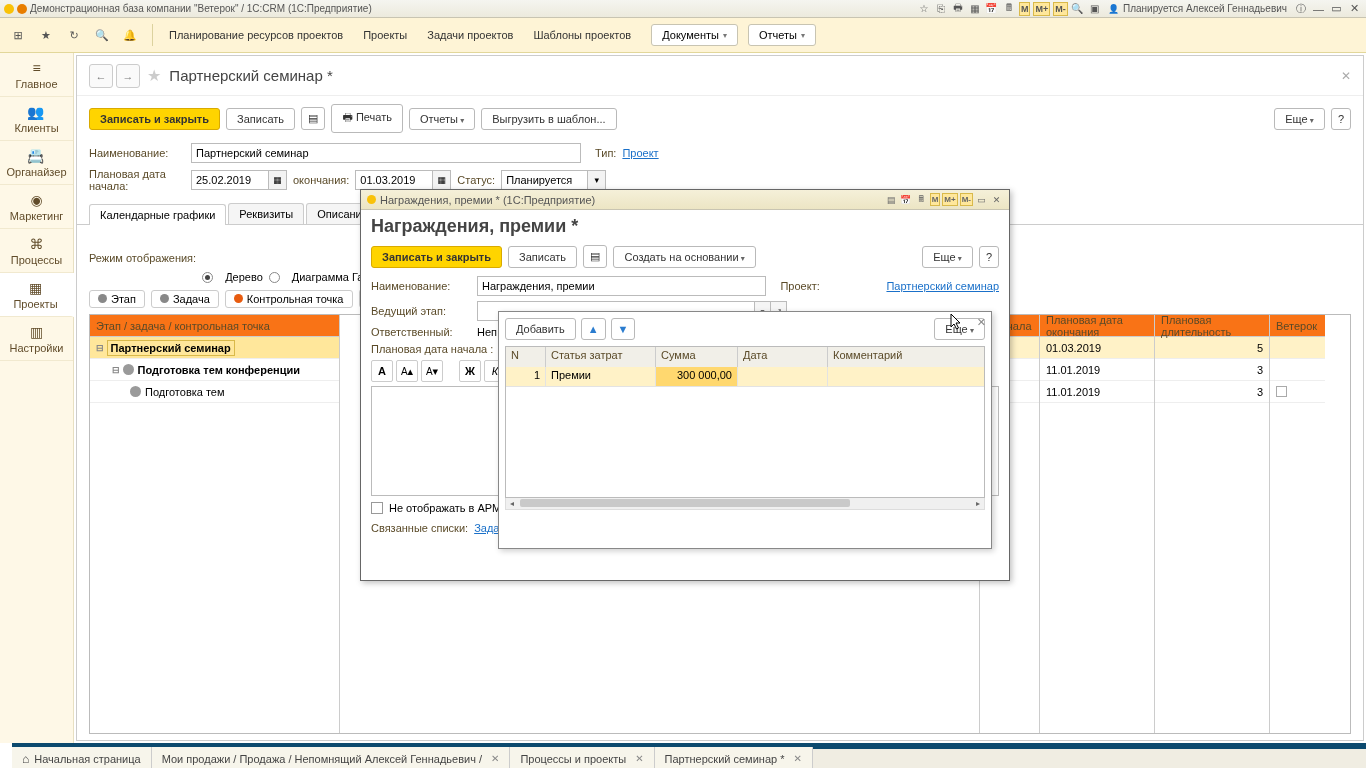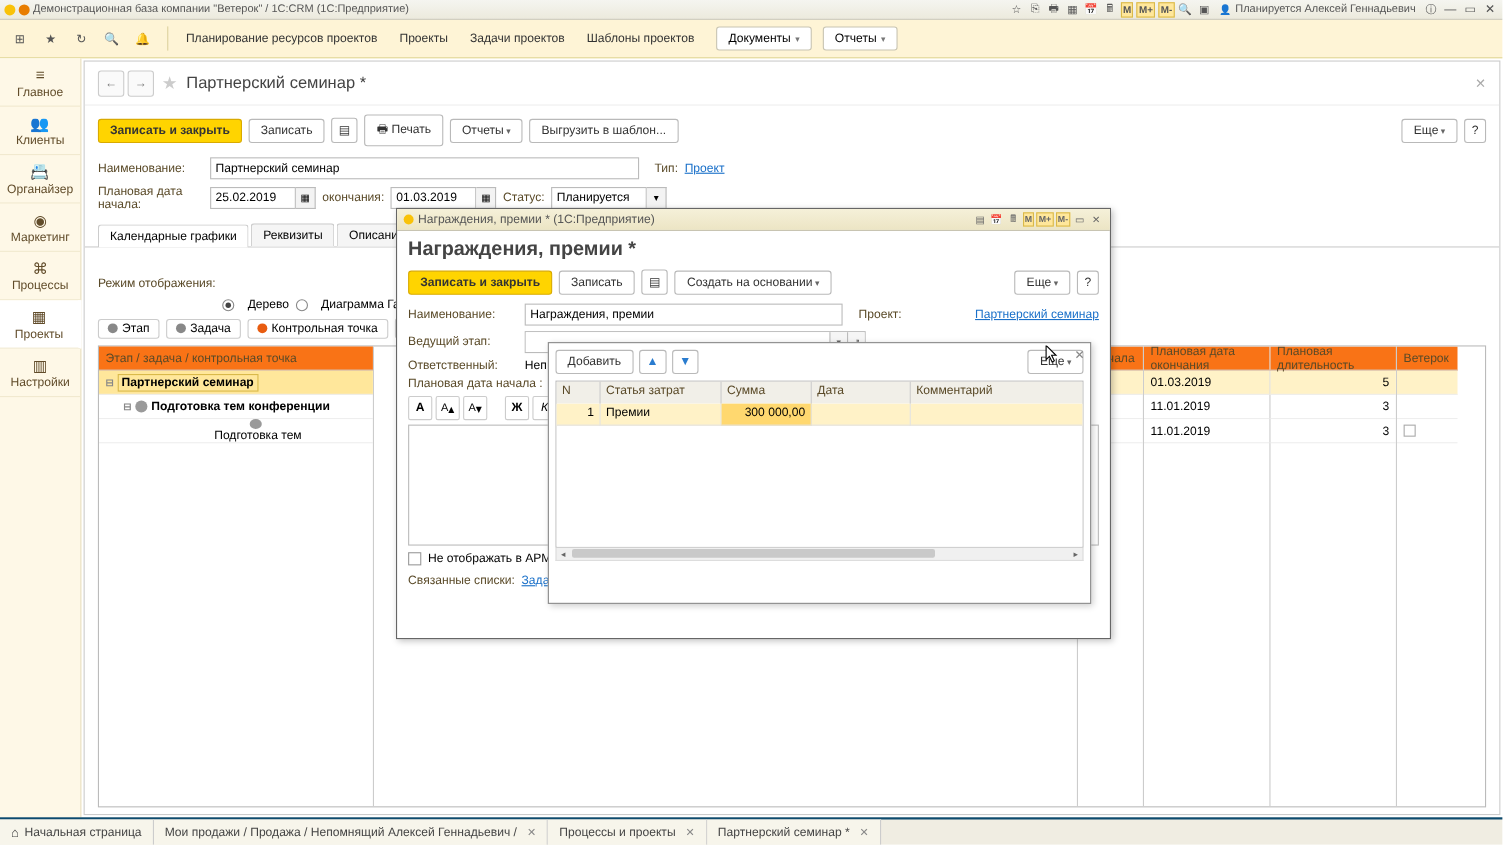--- a/index.html
+++ b/index.html
@@ -74,21 +74,21 @@
 .pill { border:1px solid #ccc; background:#fff; border-radius:3px; padding:2px 8px; display:flex; align-items:center; gap:4px; }
 .pill .swatch { width:9px; height:9px; border-radius:50%; }
 
 .grid { border:1px solid #bbb; display:flex; }
 .tree-col { width:250px; border-right:1px solid #ccc; }
 .grid-header { background:#f97316; border-bottom:1px solid #ccc; height:22px; display:flex; align-items:center; padding:0 6px; color:#5a4a28; }
 .tree-row { height:22px; display:flex; align-items:center; padding-left:6px; border-bottom:1px solid #eee; }
 .tree-row.sel { background:#ffe79b; }
 .tree-row.bold { font-weight:bold; }
 .tree-indent1 { padding-left:22px; }
-.tree-indent2 { padding-left:40px;flex-direction:column; }
+.tree-indent2 { padding-left:40px; }
 .expcol { color:#888; font-size:9px; margin-right:3px; }
 .row-ic { width:11px; height:11px; border-radius:50%; margin-right:4px; }
 
 .data-cols { flex:1; display:flex; overflow:hidden; }
 .dcol { border-right:1px solid #ccc; }
 .dcol .grid-header { justify-content:flex-start; }
 .dcell { height:22px; border-bottom:1px solid #eee; display:flex; align-items:center; padding:0 6px; }
 .dcell.sel { background:#fff2c7; }
 .checkbox-empty { width:11px;height:11px;border:1px solid #aaa;background:#fff; }
 
@@ -128,21 +128,21 @@
 .popup .scrollbar-h { height:12px; background:#f0f0f0; margin:0 6px; border:1px solid #ddd; border-top:none; position:relative; }
 .popup .scrollbar-h::before { content:""; position:absolute; left:14px; top:1px; width:330px; height:8px; background:#c9c9c9; border-radius:2px; }
 .popup .scrollbar-h .ar { position:absolute; top:0; width:12px; height:10px; display:flex;align-items:center;justify-content:center; font-size:8px; color:#666; }
 .popup .scrollbar-h .ar.l { left:0; }
 .popup .scrollbar-h .ar.r { right:0; }
 .popup .footer { padding:6px 8px; color:#5a4a28; }
 .popup .x { position:absolute; right:5px; top:4px; color:#888; font-size:11px; cursor:pointer; }
 
 
 .related { padding:8px 12px; color:#5a4a28; }
-.taskbar { position:absolute; left:0; right:0; bottom:0; height:25px; background:#f0ede2; border-top:2px solid #0c4a6e; display:flex; align-items:center; }
+.taskbar { position:absolute; left:12px; right:0; bottom:0; height:25px; background:#f0ede2; border-top:6px solid #0c4a6e; display:flex; align-items:center; }
 .taskbar .tbtn { height:23px; border-right:1px solid #ccc; display:flex; align-items:center; padding:0 10px; gap:5px; color:#444; background:#f7f5eb; }
 .taskbar .tbtn .tx { font-size:10px; color:#888; margin-left:4px; cursor:pointer; }
 .taskbar .home::before { content:"⌂"; font-size:12px; }
 
 .cursor { position:absolute; width:14px; height:18px; pointer-events:none; left:950px; top:314px; }
 .cursor svg { width:14px; height:18px; }
 </style>
 </head>
 <body>
 

